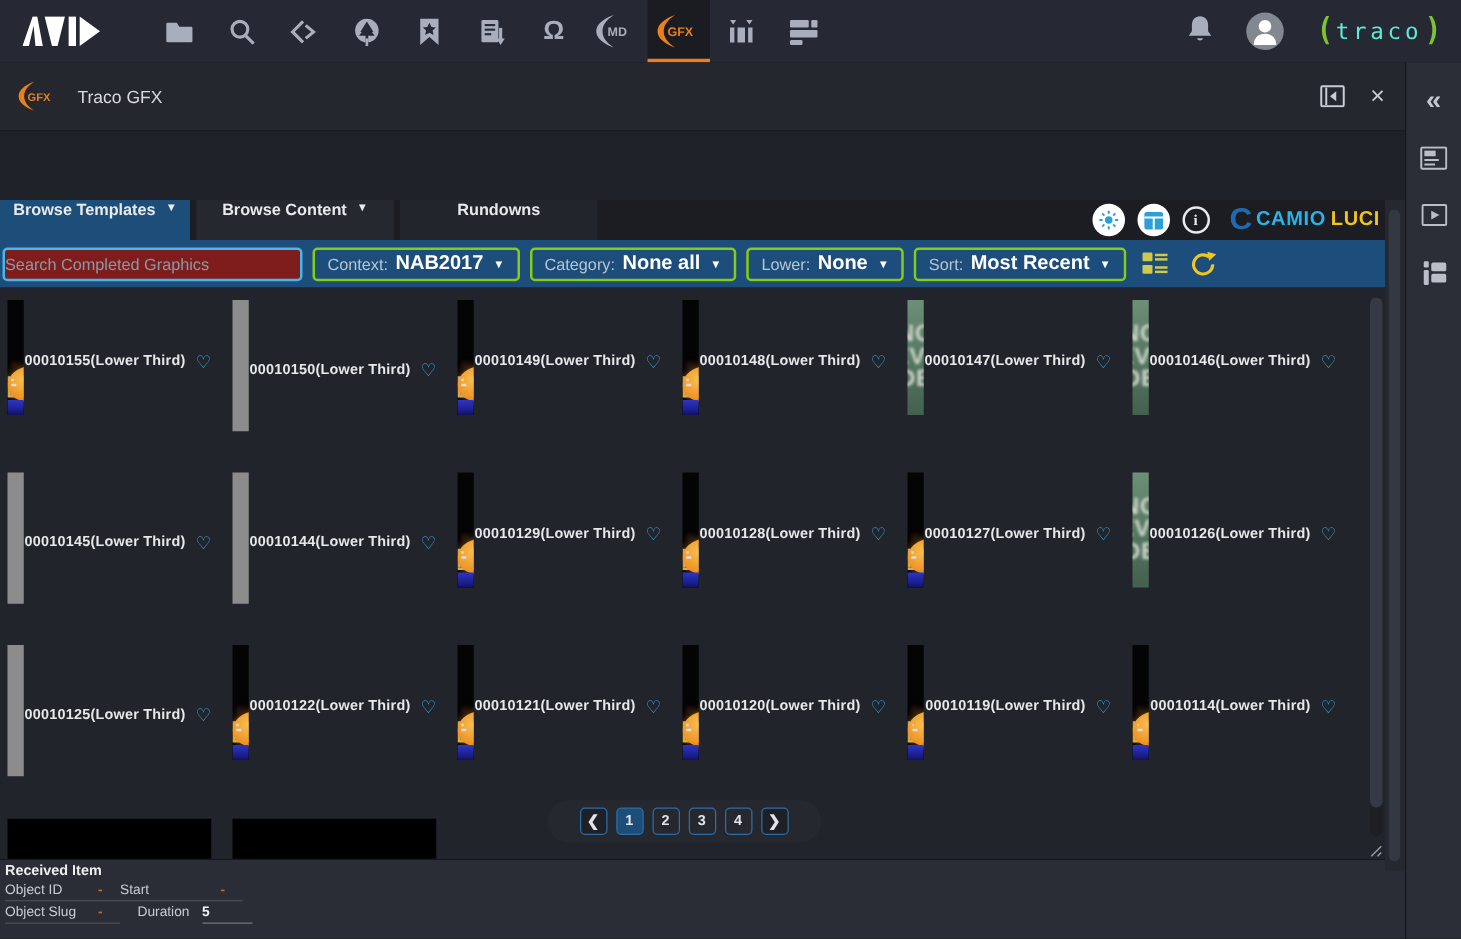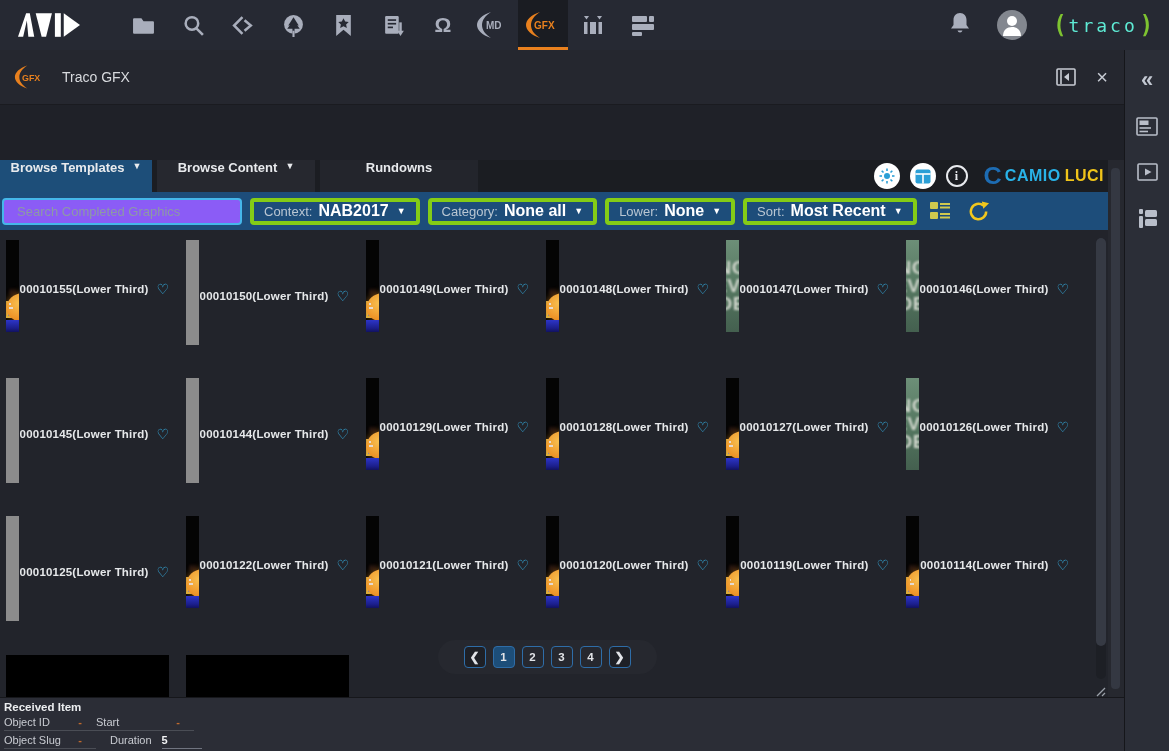--- a/index.html
+++ b/index.html
@@ -45,23 +45,23 @@
   .tabs-right{margin-left:auto;display:flex;align-items:center;gap:10px;padding-right:20px}
   .circ-icon{width:26px;height:26px;border-radius:50%;background:#fff;display:flex;align-items:center;justify-content:center;cursor:pointer}
   .info-icon{width:22px;height:22px;border-radius:50%;border:2px solid #e8eaee;color:#e8eaee;display:flex;align-items:center;justify-content:center;font-size:12px;font-weight:bold;font-family:"Liberation Serif",serif;cursor:pointer}
   .camio-brand{display:flex;align-items:center;gap:4px;margin-left:6px}
   .camio-c{font-size:24px;font-weight:bold;color:#1d6cb3;line-height:1;transform:scaleX(1.05)}
   .camio-word{font-size:16px;font-weight:bold;color:#29b3e8;letter-spacing:.5px}
   .luci-word{font-size:16px;font-weight:bold;color:#f0c41a;letter-spacing:.5px}
 
   
   .filter-bar{height:38px;background:#1d4d7a;display:flex;align-items:center;gap:8px;padding:0 0 0 2px;margin-right:16px}
-  .search-input{width:240px;height:27px;background:#8b5cf6;border:2px solid #45b7ea;border-radius:4px;color:#d8dde2;font-size:13px;padding:0 13px;outline:none;font-family:"Liberation Sans",sans-serif}
+  .search-input{width:240px;height:27px;background:#7f1d1d;border:2px solid #45b7ea;border-radius:4px;color:#d8dde2;font-size:13px;padding:0 0;outline:none;font-family:"Liberation Sans",sans-serif}
   .search-input::placeholder{color:#8d99a6}
-  .dropdown{height:27px;border:4px solid #84cc16;border-radius:4px;display:flex;align-items:center;gap:6px;padding:0 10px;cursor:pointer}
+  .dropdown{height:27px;border:2px solid #84cc16;border-radius:4px;display:flex;align-items:center;gap:6px;padding:0 10px;cursor:pointer}
   .dd-label{color:#b9c6d2;font-size:13px}
   .dd-value{color:#fff;font-size:16px;font-weight:bold}
   .dd-caret{color:#fff;font-size:9px;margin-left:2px}
   .view-toggle{margin-left:4px;cursor:pointer;display:flex}
   .refresh-btn{margin-left:8px;cursor:pointer;display:flex}
 
   
   .content{flex:1;background:#22242b;margin-right:16px;position:relative;overflow:hidden}
   .grid-row{display:flex;gap:17px;padding-left:6px;align-items:flex-start;margin-top:10px;height:128px}
   .tile{width:163px;display:flex;cursor:pointer}
@@ -93,21 +93,21 @@
   
   .c-scroll-track{position:absolute;top:8px;bottom:18px;right:2px;width:10px;background:#1d1f25;border-radius:5px}
   .c-scroll-thumb{position:absolute;top:0;left:0;width:10px;height:408px;background:#363a44;border-radius:5px}
   .resize-handle{position:absolute;right:2px;bottom:2px;width:12px;height:12px;cursor:nwse-resize}
 
   
   .panel-strip{position:absolute;top:110px;right:0;width:16px;height:537px;background:#26282f}
   .p-scroll-thumb{position:absolute;top:8px;bottom:8px;left:3px;width:9px;background:#343842;border-radius:4px}
 
   
-  .received{height:54px;background:#2b2d36;border-top:1px solid #16171b;padding:3px 0 0 4px;color:#c9ccd2}
+  .received{height:64px;background:#2b2d36;border-top:1px solid #16171b;padding:3px 0 0 4px;color:#c9ccd2}
   .received-title{font-size:11.5px;font-weight:bold;color:#eceef0}
   .rc-row{display:flex;align-items:flex-end;margin-top:3px}
   .rc-field{display:flex;justify-content:space-between;border-bottom:1px solid #4a4d55;font-size:11px;padding-bottom:2px}
   .rc-f1{width:92px}
   .rc-f2{width:98px;}
   .rc-plain{display:flex;font-size:11px;margin-left:14px}
   .rc-label{color:#c9ccd2}
   .rc-val-accent{color:#c06a2e;font-weight:bold;padding-right:14px}
   .rc-val-white{color:#f2f3f5;font-weight:bold;border-bottom:1px solid #707480;width:40px;margin-left:10px;padding-bottom:2px}
 </style>

